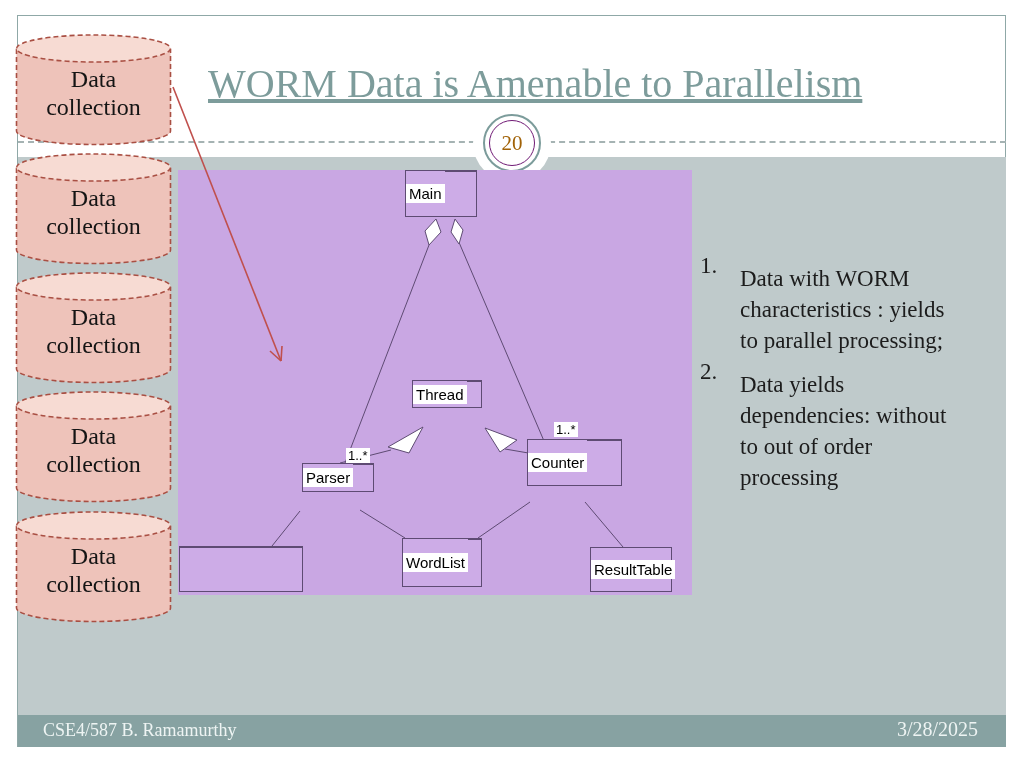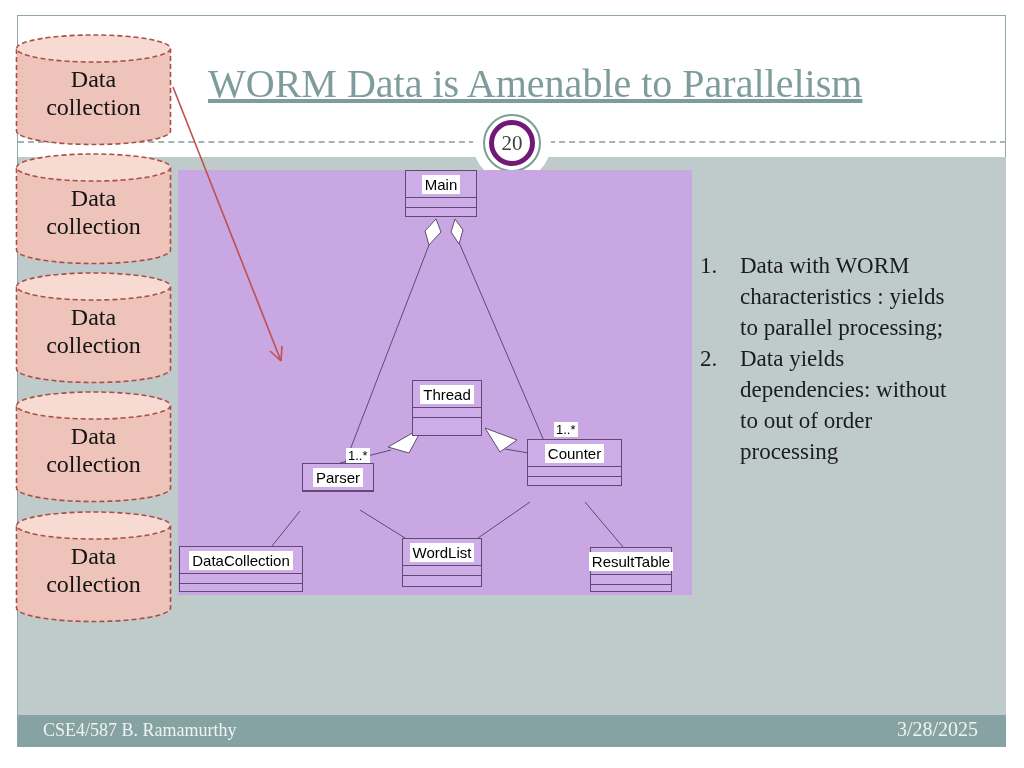--- a/index.html
+++ b/index.html
@@ -13,51 +13,51 @@
   .footer-band{position:absolute;left:18px;top:715px;width:988px;height:32px;background:#87a2a2;}
 
   
   .title{position:absolute;left:208px;top:60px;font-size:40px;line-height:48px;
          color:#7d9c9b;white-space:nowrap;text-decoration:underline;}
   .sep{position:absolute;left:18px;top:141px;width:988px;border-top:2px dashed #a5b3b3;}
   .badge-halo{position:absolute;left:473px;top:104px;width:78px;height:78px;border-radius:50%;background:#ffffff;}
   .badge-outer{position:absolute;left:483px;top:114px;width:58px;height:58px;border-radius:50%;
                border:2px solid #7c9c9b;box-sizing:border-box;background:#ffffff;}
   .badge-inner{position:absolute;left:489px;top:120px;width:46px;height:46px;border-radius:50%;
-               border:5px solid #701a75;box-sizing:border-box;background:#ffffff;
+               border:1px solid #701a75;box-sizing:border-box;background:#ffffff;
                display:flex;align-items:center;justify-content:center;
-               font-size:21px;color:#404040;}
+               font-size:21px;color:#a16207;}
 
   
   .cyl{position:absolute;left:15px;width:157px;height:113px;}
   .cyl svg{position:absolute;left:0;top:0;}
   .cyl-label{position:absolute;left:18px;top:32px;width:121px;text-align:center;
              font-size:24px;line-height:28px;color:#141414;}
 
   
   .panel{position:absolute;left:178px;top:170px;width:514px;height:425px;background:#c9a7e3;}
   .panel svg.wires{position:absolute;left:0;top:0;}
   .uml-box{position:absolute;border:1px solid #5e4b73;background:#cdace7;box-sizing:border-box;
-           display:flex;flex-direction:column;}
+           display:flex;}
   .uml-name{flex:0 0 26px;display:flex;align-items:center;justify-content:center;}
   .uml-mid{height:9px;border-top:1px solid #5e4b73;}
   .uml-bot{flex:1;border-top:1px solid #5e4b73;}
   .uml-label{background:#ffffff;color:#000000;font-family:"Liberation Sans", sans-serif;
              font-size:15px;line-height:19px;padding:0 3px;white-space:nowrap;}
   .mult{position:absolute;background:#ffffff;color:#000000;font-family:"Liberation Sans", sans-serif;
         font-size:13px;line-height:15px;padding:0 2px;}
 
   
   .arrow-overlay{position:absolute;left:0;top:0;pointer-events:none;}
 
   
   .notes{position:absolute;left:700px;top:250px;width:300px;color:#1c1c1c;}
   .note-item{display:flex;}
   .note-num{flex:0 0 40px;font-size:23px;line-height:31px;}
-  .note-lines{flex:1;font-size:23px;line-height:31px;}
+  .note-lines{flex:1;font-size:23px;line-height:31px;margin-top:13px;}
 
   
   .footer-left{position:absolute;left:43px;top:720px;font-size:18px;color:#eef4f3;text-align:center;}
   .footer-right{position:absolute;right:46px;top:718px;font-size:20px;color:#eef4f3;}
 </style>
 </head>
 <body>
 
 <div class="slide">
 
@@ -93,21 +93,21 @@
     </svg>
 
     <div class="uml-box" style="left:227px;top:0;width:72px;height:47px">
       <div class="uml-name">
           <span class="uml-label">Main</span>
         </div>
       <div class="uml-mid"></div>
         <div class="uml-bot"></div>
     </div>
 
-    <div class="uml-box" style="left:234px;top:210px;width:70px;height:56px">
+    <div class="uml-box" style="left:234px;top:210px;width:70px;height:28px">
       <div class="uml-name">
           <span class="uml-label">Thread</span>
         </div>
       <div class="uml-mid"></div>
         <div class="uml-bot"></div>
     </div>
 
     <div class="uml-box" style="left:124px;top:293px;width:72px;height:29px">
       <div class="uml-name">
           <span class="uml-label">Parser</span>
@@ -118,23 +118,20 @@
 
     <div class="uml-box" style="left:349px;top:269px;width:95px;height:47px">
       <div class="uml-name">
           <span class="uml-label">Counter</span>
         </div>
       <div class="uml-mid"></div>
         <div class="uml-bot"></div>
     </div>
 
     <div class="uml-box" style="left:1px;top:376px;width:124px;height:46px">
-      <div class="uml-name">
-          <span class="uml-label">DataCollection</span>
-        </div>
       <div class="uml-mid"></div>
         <div class="uml-bot"></div>
     </div>
 
     <div class="uml-box" style="left:224px;top:368px;width:80px;height:49px">
       <div class="uml-name">
           <span class="uml-label">WordList</span>
         </div>
       <div class="uml-mid"></div>
         <div class="uml-bot"></div>

